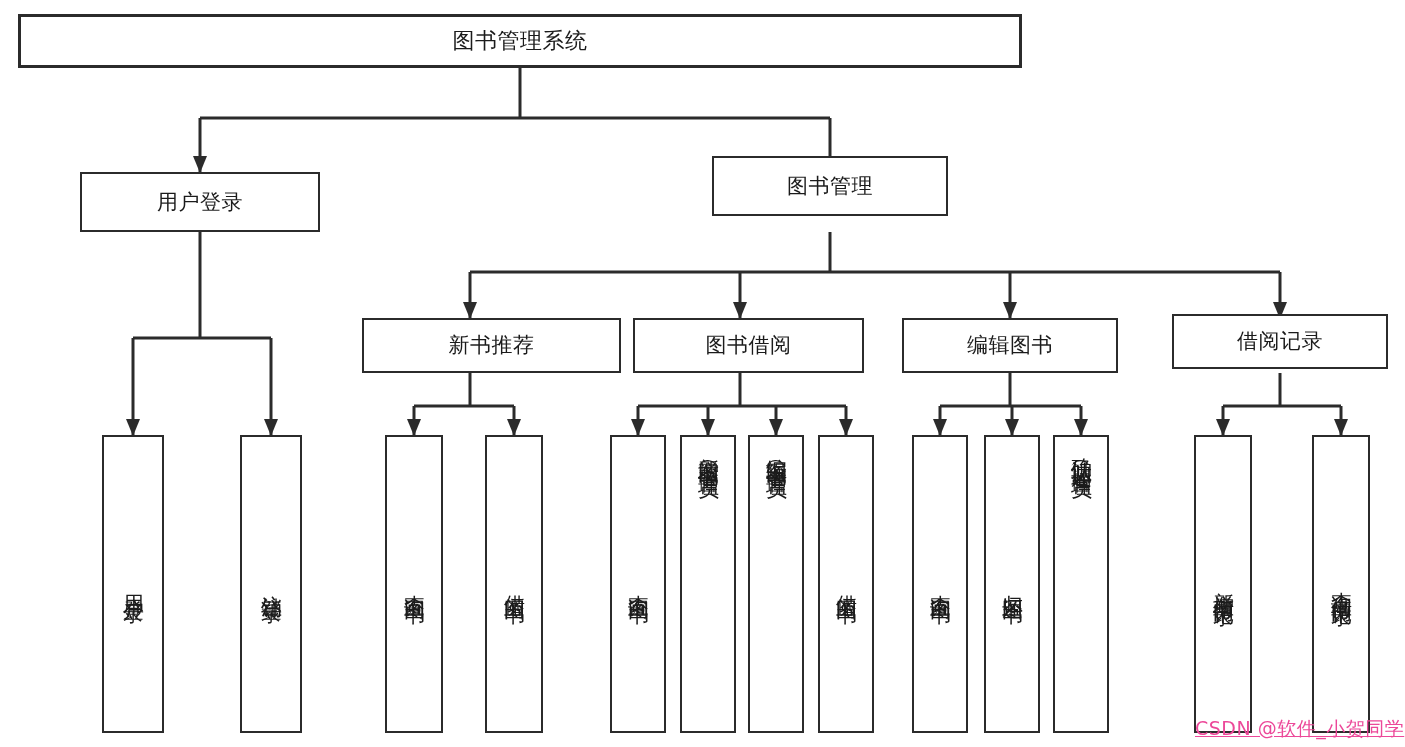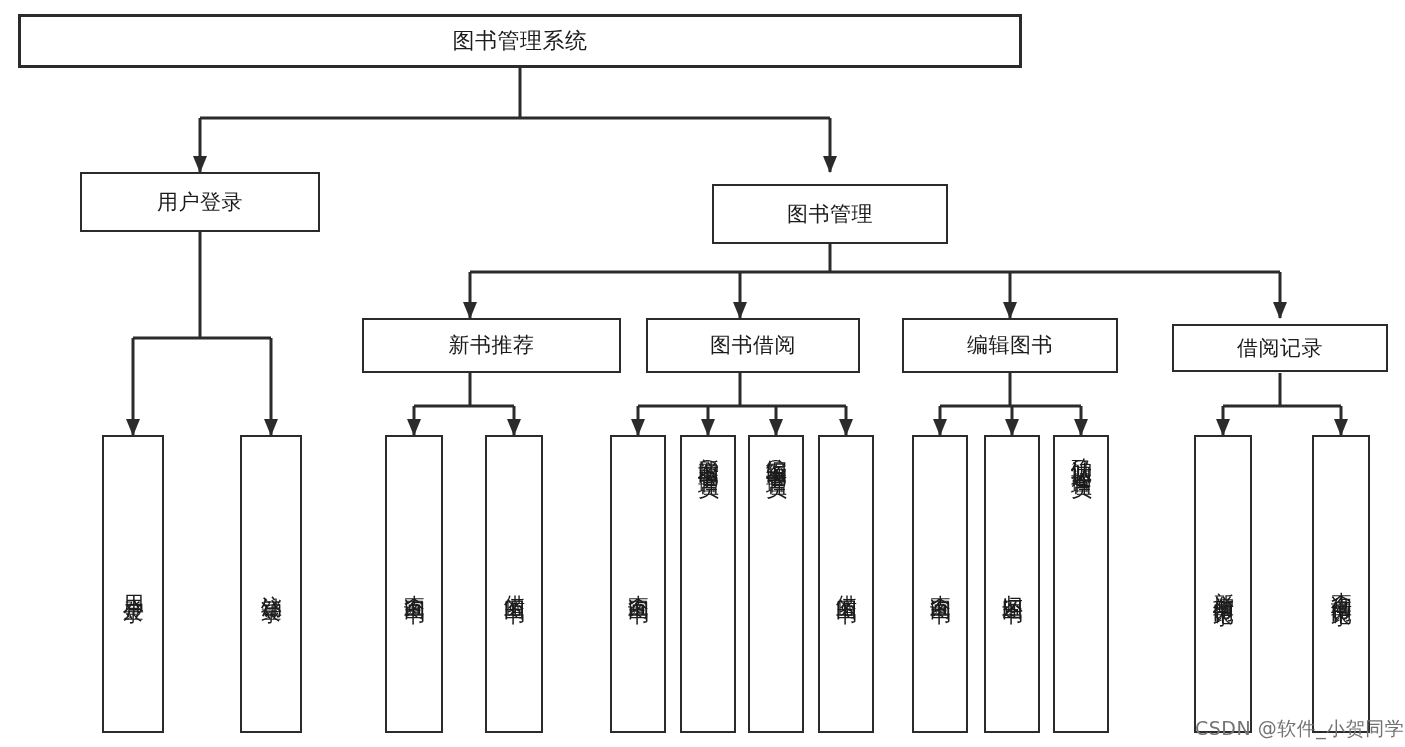--- a/index.html
+++ b/index.html
@@ -74,24 +74,25 @@
   .node.vert.topaligned {
     align-items: flex-start;
   }
   .node.vert.topaligned .node-label {
     margin-top: 4px;
   }
   .watermark {
     position: absolute;
     font-family: "DejaVu Sans", "Liberation Sans", sans-serif;
     font-size: 19px;
-    color: #737373;
+    color: #ec4899;
     white-space: nowrap;
     letter-spacing: 0.5px;
     user-select: none;
+    text-decoration: underline;
   }
 </style>
 </head>
 <body>
 
 <div id="diagram-root">
 
   <svg id="wires" viewBox="0 0 1405 747" xmlns="http://www.w3.org/2000/svg">
       <line x1="520" y1="68" x2="520" y2="118" stroke="#2b2b2b" stroke-width="3"></line>
       <line x1="200" y1="118" x2="830" y2="118" stroke="#2b2b2b" stroke-width="3"></line>
@@ -147,33 +148,33 @@
       <polygon points="1334,419 1348,419 1341,436" fill="#2b2b2b"></polygon>
     </svg>
 
   <div id="nodes-layer">
       <div class="node level-0 horiz" style="left: 18px; top: 14px; width: 1004px; height: 54px;">
         <span class="node-label">图书管理系统</span>
       </div>
       <div class="node level-1 horiz" style="left: 80px; top: 172px; width: 240px; height: 60px;">
         <span class="node-label">用户登录</span>
       </div>
-      <div class="node level-1 horiz" style="left: 712px; top: 184px; width: 236px; height: 60px;">
+      <div class="node level-1 horiz" style="left: 712px; top: 156px; width: 236px; height: 60px;">
         <span class="node-label">图书管理</span>
       </div>
       <div class="node level-2 horiz" style="left: 362px; top: 318px; width: 259px; height: 55px;">
         <span class="node-label">新书推荐</span>
       </div>
-      <div class="node level-2 horiz" style="left: 646px; top: 318px; width: 214px; height: 55px;">
+      <div class="node level-2 horiz" style="left: 633px; top: 318px; width: 231px; height: 55px;">
         <span class="node-label">图书借阅</span>
       </div>
       <div class="node level-2 horiz" style="left: 902px; top: 318px; width: 216px; height: 55px;">
         <span class="node-label">编辑图书</span>
       </div>
-      <div class="node level-2 horiz" style="left: 1172px; top: 324px; width: 216px; height: 48px;">
+      <div class="node level-2 horiz" style="left: 1172px; top: 314px; width: 216px; height: 55px;">
         <span class="node-label">借阅记录</span>
       </div>
       <div class="node level-2 vert centered" style="left: 102px; top: 435px; width: 62px; height: 298px;">
         <span class="node-label">用户登录</span>
       </div>
       <div class="node level-2 vert centered" style="left: 240px; top: 435px; width: 62px; height: 298px;">
         <span class="node-label">注销登录</span>
       </div>
       <div class="node level-3 vert centered" style="left: 385px; top: 435px; width: 58px; height: 298px;">
         <span class="node-label">查询图书</span>

